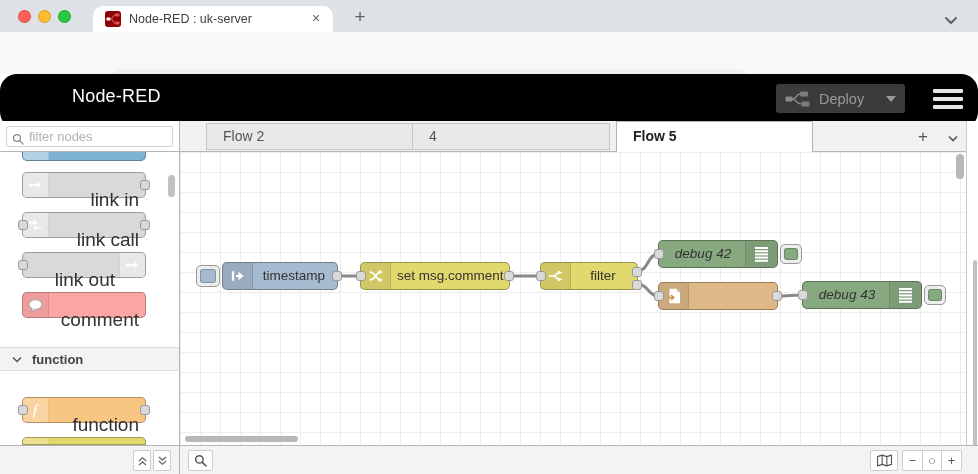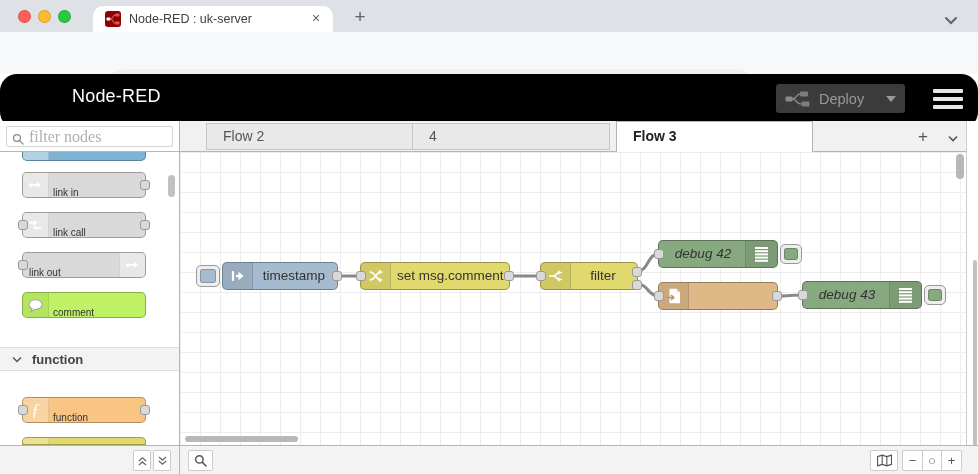--- a/index.html
+++ b/index.html
@@ -39,26 +39,26 @@
   .burger{position:absolute;left:933px;top:89px;width:30px;}
   .burger div{height:4px;background:#e6e6e6;border-radius:1px;margin-bottom:4px;}
 
   
   .tabstrip{position:absolute;left:180px;top:121px;width:786px;height:31px;background:#f1f1f1;border-bottom:1px solid #b5b5b5;}
   .wtab{position:absolute;top:2px;height:27px;background:#e9e9e9;border:1px solid #c6c6c6;font-size:14px;color:#555;padding-left:16px;line-height:25px;white-space:nowrap;}
   .wtab.active{top:0;height:31px;background:#fff;border:1px solid #b5b5b5;border-bottom:none;color:#222;font-weight:bold;line-height:29px;z-index:2;}
   .strip-btn{position:absolute;top:5px;width:22px;height:22px;color:#555;text-align:center;line-height:22px;font-size:17px;}
 
   .search-row{position:absolute;left:0;top:121px;width:180px;height:31px;background:#fff;border-bottom:1px solid #b5b5b5;border-right:1px solid #b5b5b5;}
-  .filter-input{position:absolute;left:6px;top:5px;width:167px;height:21px;border:1px solid #d4d4d4;border-radius:2px;background:#fff;font-size:16px;color:#555;padding:0 0 0 22px;outline:none;font-family:Liberation Serif, serif;}
+  .filter-input{position:absolute;left:6px;top:5px;width:167px;height:21px;border:1px solid #d4d4d4;border-radius:2px;background:#fff;font-size:13px;color:#555;padding:0 0 0 22px;outline:none;font-family:Liberation Sans, sans-serif;}
   .filter-input::placeholder{color:#b0b0b0;}
 
   .palette{position:absolute;left:0;top:152px;width:180px;height:293px;background:#fff;border-right:1px solid #b5b5b5;overflow:hidden;}
   .pnode{position:absolute;left:22px;width:124px;height:26px;border:1px solid rgba(0,0,0,.28);border-radius:5px;background:#d9d9d9;}
-  .pnode .plbl{position:absolute;top:8px;left:30px;right:6px;text-align:left;font-size:10px;color:#333;line-height:24px;white-space:nowrap;}
+  .pnode .plbl{position:absolute;top:15px;left:30px;right:6px;text-align:right;font-size:19px;color:#333;line-height:24px;white-space:nowrap;}
   .pnode .plbl.rt{left:6px;right:30px;}
   .pibox{position:absolute;top:0;bottom:0;width:26px;background:rgba(255,255,255,.4);display:flex;align-items:center;justify-content:center;}
   .pibox.l{left:0;border-right:1px solid rgba(0,0,0,.09);border-radius:4px 0 0 4px;}
   .pibox.r{right:0;border-left:1px solid rgba(0,0,0,.09);border-radius:0 4px 4px 0;}
   .pibox.shade{background:rgba(0,0,0,.05);}
   .port{position:absolute;width:10px;height:10px;background:#d9d9d9;border:1px solid #999;border-radius:3px;}
   .pnode .port{top:7px;}
   .cat-header{position:absolute;left:0;top:195px;width:179px;height:24px;background:#f3f3f3;border-top:1px solid #ddd;border-bottom:1px solid #ddd;display:flex;align-items:center;}
   .cat-label{font-size:13px;font-weight:bold;color:#444;margin-left:10px;}
 
@@ -227,21 +227,21 @@
       <svg width="12" height="12" viewBox="0 0 14 14">
           <circle cx="5.8" cy="5.8" r="4" stroke="#8a8a8a" stroke-width="1.5" fill="none"></circle>
           <path d="M9 9 L13 13" stroke="#8a8a8a" stroke-width="1.5" stroke-linecap="round"></path>
         </svg>
     </span>
   </div>
 
   <div class="tabstrip">
     <div class="wtab" style="left:26px;width:237px">Flow 2</div>
     <div class="wtab" style="left:232px;width:198px">4</div>
-    <div class="wtab active" style="left:436px;width:197px">Flow 3</div>
+    <div class="wtab active" style="left:436px;width:197px">Flow 5</div>
     <div class="strip-btn" style="left:732px">+</div>
     <div class="strip-btn" style="left:762px">
       <svg width="10" height="7" viewBox="0 0 10 7">
           <path d="M1 1.5 L5 5.5 L9 1.5" stroke="#555" stroke-width="1.6" fill="none"></path>
         </svg>
     </div>
   </div>
 
   <div class="palette">
 
@@ -280,21 +280,21 @@
         <svg width="15" height="14" viewBox="0 0 16 14">
             <circle cx="3" cy="7" r="2" fill="#fff"></circle>
             <path d="M5 7 h5" stroke="#fff" stroke-width="2"></path>
             <path d="M9.5 3.8 L14 7 L9.5 10.2 Z" fill="#fff"></path>
           </svg>
       </span>
       <span class="plbl rt">link out</span>
       <span class="port" style="left:-5px"></span>
     </div>
 
-    <div class="pnode" style="top:140px;background:#bef264">
+    <div class="pnode" style="top:140px;background:#fca5a5">
       <span class="pibox l shade">
         <svg width="17" height="15" viewBox="0 0 18 16">
             <ellipse cx="9" cy="7" rx="7" ry="5.2" fill="#fff" stroke="#a8a8a8" stroke-width="1.2"></ellipse>
             <path d="M5.5 11 L4.2 14.6 L9 12" fill="#fff" stroke="#a8a8a8" stroke-width="1.2"></path>
           </svg>
       </span>
       <span class="plbl">comment</span>
     </div>
 
     <div class="cat-header">

